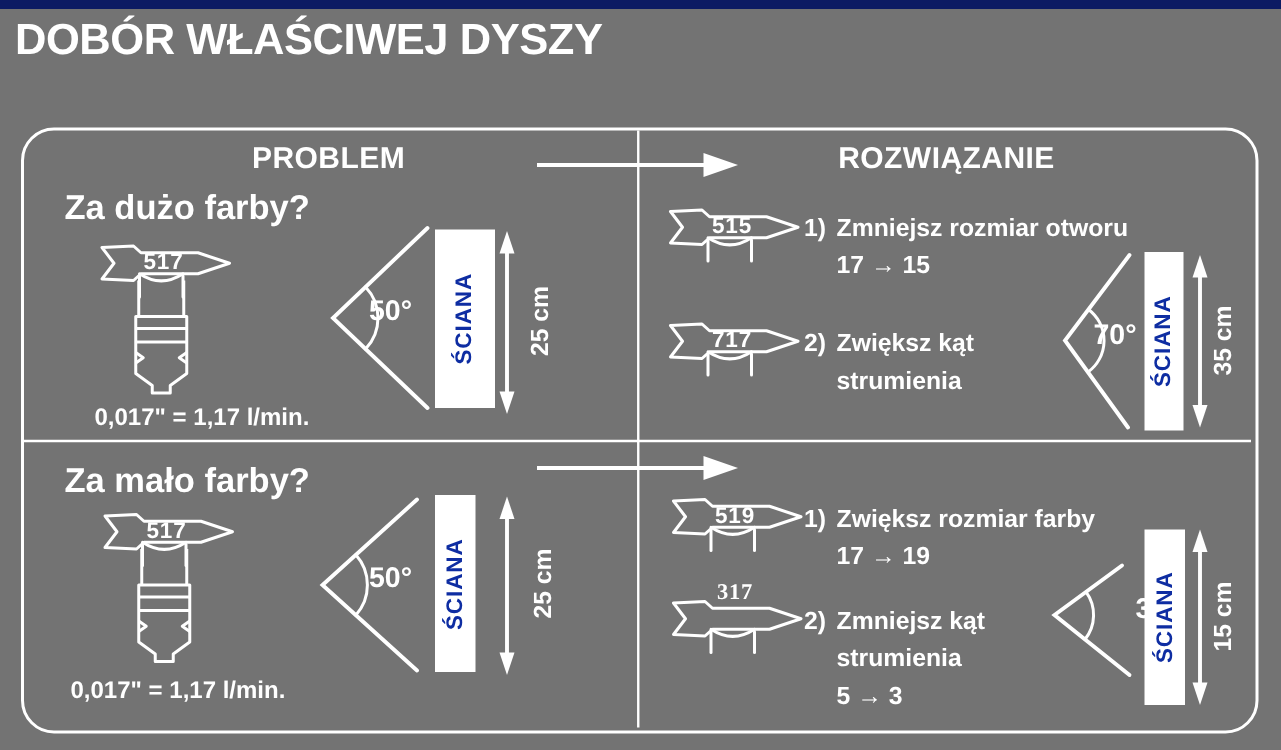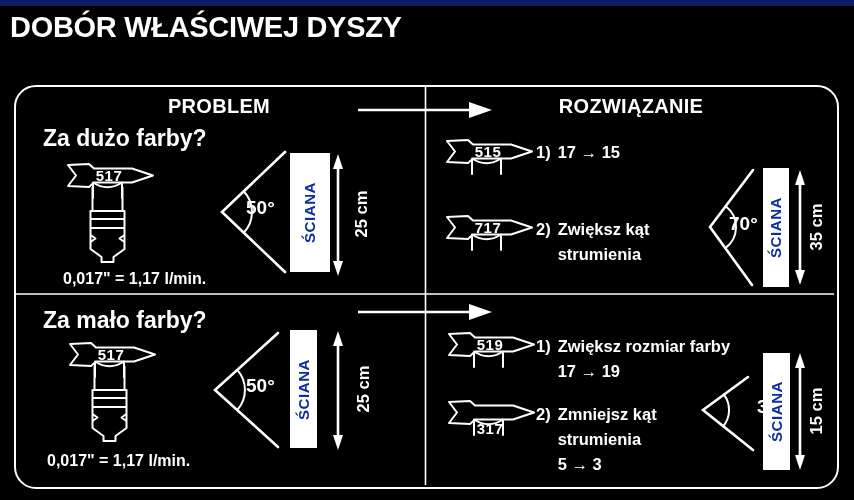--- a/index.html
+++ b/index.html
@@ -1,18 +1,18 @@
 <!DOCTYPE html>
 <html><head>
 <meta charset="utf-8">
 <style>
   html,body{margin:0;padding:0;background:#0e2da2;}
   .stage{
     position:relative;width:854px;height:500px;overflow:hidden;
-    background:#000000;color:#ffffff;
+    background:#737373;color:#ffffff;
     font-family:"Liberation Sans","DejaVu Sans",sans-serif;font-weight:bold;
   }
   .abs{position:absolute;}
   .top-strip{left:0;top:0;width:854px;height:6px;background:#0c1b63;}
   .title{left:10px;top:11px;font-size:29px;letter-spacing:-0.3px;white-space:nowrap;}
   .panel{left:14px;top:85px;width:821px;height:400px;border:2px solid #ffffff;border-radius:22px;}
   .hdr{font-size:20px;letter-spacing:0.3px;transform:translateX(-50%);white-space:nowrap;}
   .question{font-size:23px;white-space:nowrap;}
   .flow{font-size:16px;white-space:nowrap;}
   .noz-num{font-size:15px;letter-spacing:0.5px;transform:translate(-50%,-50%);white-space:nowrap;}
@@ -127,20 +127,21 @@
   <div class="abs angle" style="left:246px;top:197px;">50°</div>
   <div class="abs wall" style="left:290px;top:153px;width:40px;height:119px;">
     <span>ŚCIANA</span>
   </div>
   <div class="abs cm" style="left:361px;top:214px;">25 cm</div>
 
   <div class="abs noz-num" style="left:488px;top:151px;">515</div>
   <div class="abs step" style="left:536px;top:140px;">
     <span>1)</span>
     <span class="lines">
+      <span>Zmniejsz rozmiar otworu</span>
       <span>17 → 15</span>
     </span>
   </div>
   <div class="abs noz-num" style="left:488px;top:227px;">717</div>
   <div class="abs step" style="left:536px;top:217px;">
     <span>2)</span>
     <span class="lines">
       <span>Zwiększ kąt</span>
       <span>strumienia</span>
     </span>
@@ -161,21 +162,21 @@
   <div class="abs cm" style="left:363px;top:389px;">25 cm</div>
 
   <div class="abs noz-num" style="left:490px;top:344px;">519</div>
   <div class="abs step" style="left:536px;top:334px;">
     <span>1)</span>
     <span class="lines">
       <span>Zwiększ rozmiar farby</span>
       <span>17 → 19</span>
     </span>
   </div>
-  <div class="abs noz-num" style="left:490px;top:428px;">317</div>
+  <div class="abs noz-num" style="left:490px;top:396px;font-family:Liberation Serif, serif;">317</div>
   <div class="abs step" style="left:536px;top:402px;">
     <span>2)</span>
     <span class="lines">
       <span>Zmniejsz kąt</span>
       <span>strumienia</span>
       <span>5 → 3</span>
     </span>
   </div>
   <div class="abs angle" style="left:729px;top:396px;padding-left:28px;">30°</div>
   <div class="abs wall" style="left:763px;top:353px;width:27px;height:117px;">

